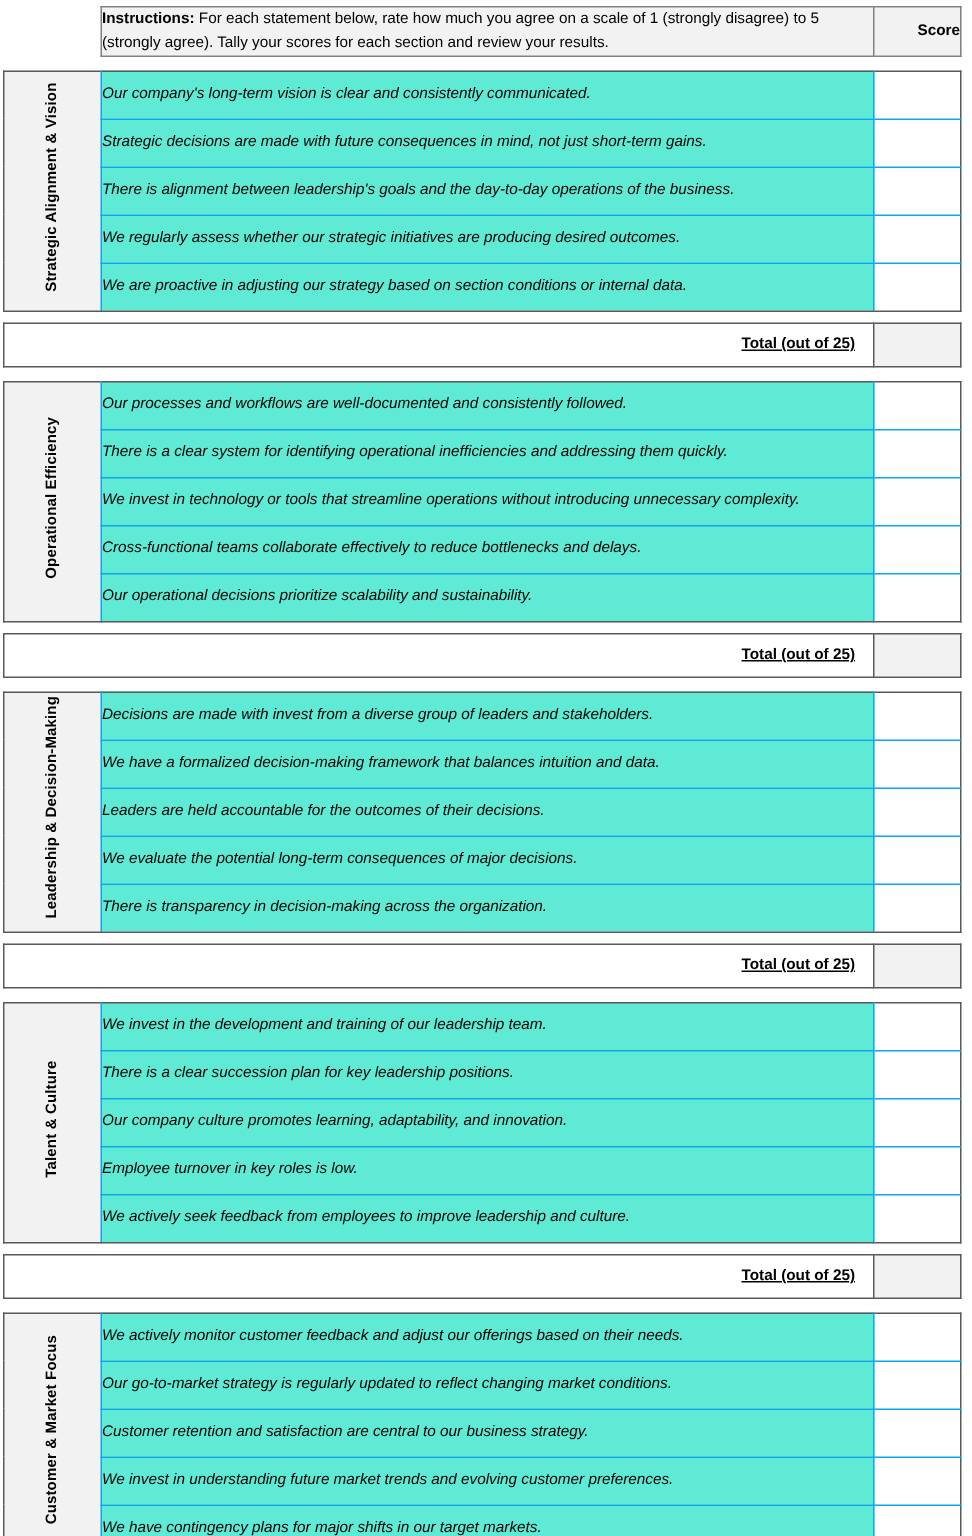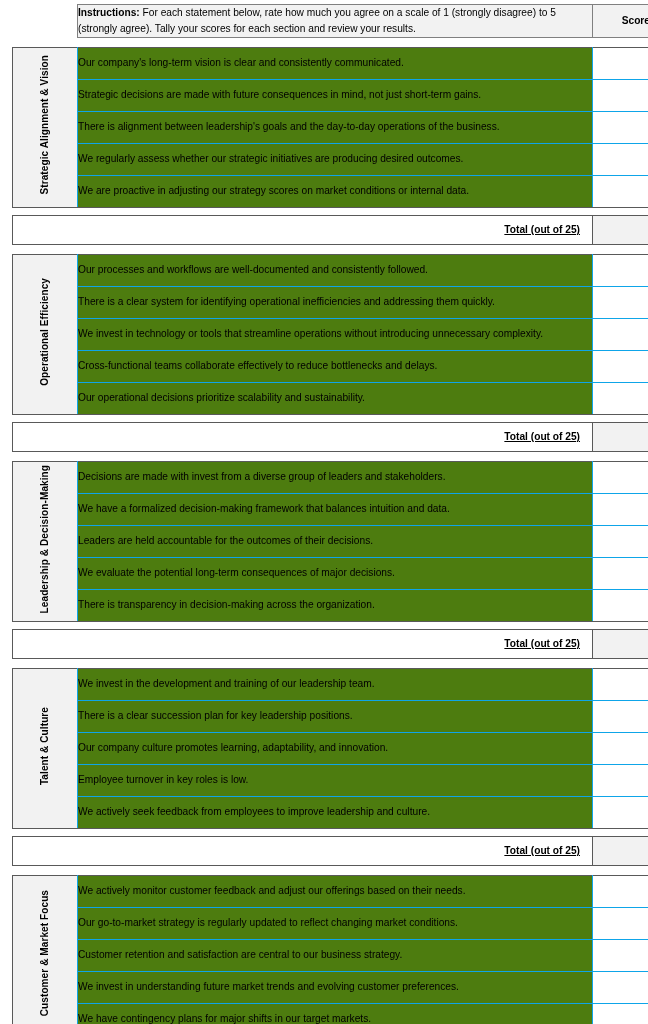--- a/index.html
+++ b/index.html
@@ -13,21 +13,21 @@
     font-family: "Liberation Sans", sans-serif;
     color: #000000;
     overflow: hidden;
   }
 
   .sheet {
     position: relative;
     width: 544px;
     height: 1024px;
     box-sizing: border-box;
-    padding: 4px 5px 0 12px;
+    padding: 4px 5px 0 2px;
   }
 
   
   .block {
     width: 638px;
     border-collapse: collapse;
     table-layout: fixed;
     margin: 0;
   }
 
@@ -91,21 +91,22 @@
     letter-spacing: 0.1px;
     white-space: nowrap;
     line-height: 1;
   }
 
   .stmt-cell {
     padding: 0 10px;
     font-size: 10.2px;
     line-height: 1.35;
     height: 31px;
-    background: #4d7c0f;
+    background: #5eead4;
+    font-style: italic;
   }
   .score-cell {
     background: #ffffff;
   }
 
   .row-first .stmt-cell,
   .row-first .score-cell { border-top: 1px solid #595959; }
   .row-last .stmt-cell,
   .row-last .score-cell  { border-bottom: 1px solid #595959; }
   .stmt-cell.edge-r,
@@ -175,21 +176,21 @@
           </tr>
           <tr>
             <td class="stmt-cell">There is alignment between leadership's goals and the day-to-day operations of the business.</td>
             <td class="score-cell edge-r"></td>
           </tr>
           <tr>
             <td class="stmt-cell">We regularly assess whether our strategic initiatives are producing desired outcomes.</td>
             <td class="score-cell edge-r"></td>
           </tr>
           <tr class=" row-last">
-            <td class="stmt-cell">We are proactive in adjusting our strategy scores on market conditions or internal data.</td>
+            <td class="stmt-cell">We are proactive in adjusting our strategy based on section conditions or internal data.</td>
             <td class="score-cell edge-r"></td>
           </tr>
         </tbody>
       </table>
       <table class="total-block">
         <colgroup>
           <col style="width:580px">
           <col class="col-score">
         </colgroup>
         <tbody>

